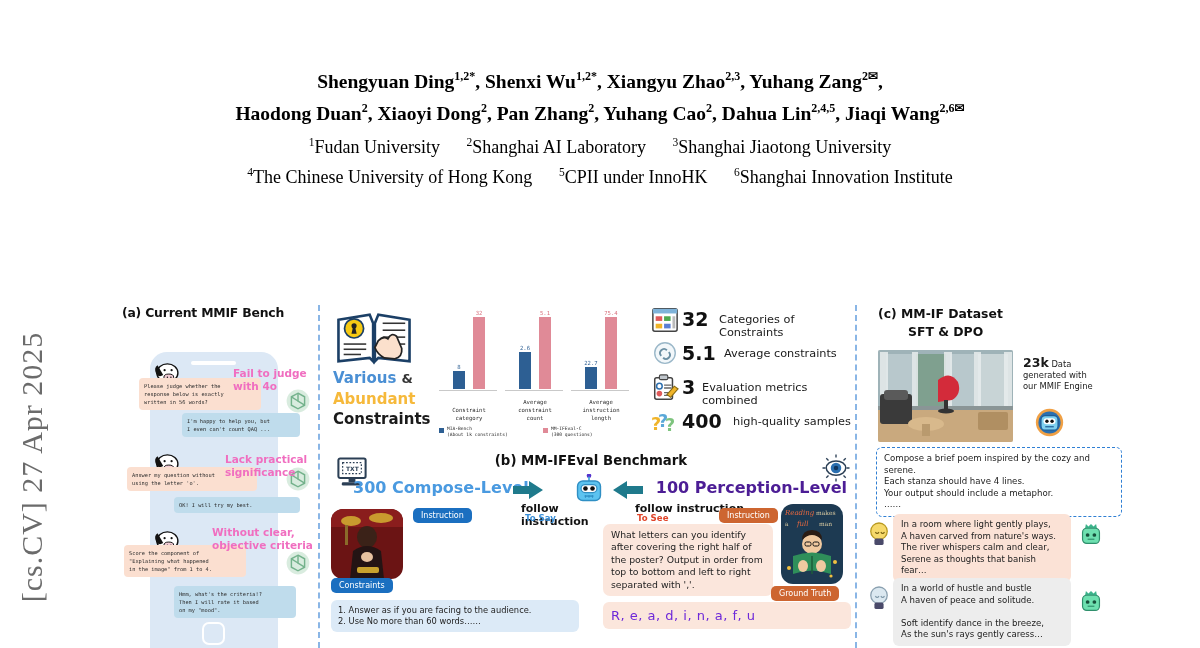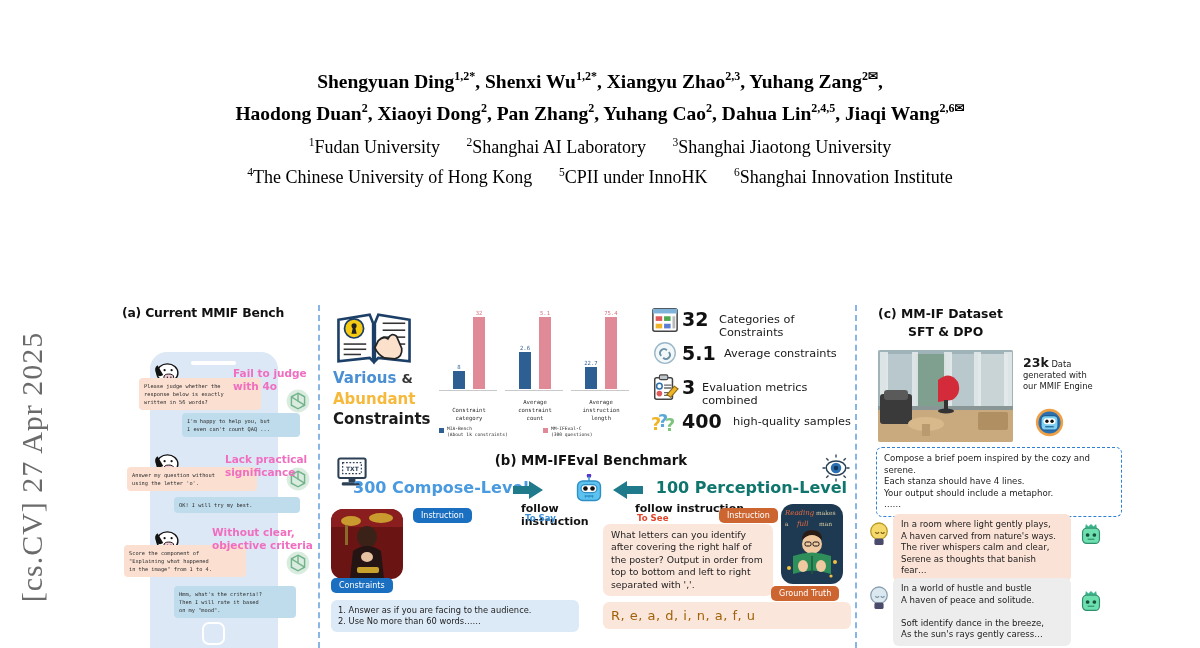--- a/index.html
+++ b/index.html
@@ -172,21 +172,21 @@
   }
   .screen-icon { position: absolute; left: 4px; top: 2px; width: 34px; height: 34px; }
   .eye-icon { position: absolute; right: 0px; top: 0px; width: 30px; height: 30px; }
   .lvl-row { position: absolute; left: 0; top: 173px; width: 520px; height: 24px; }
   .lvl-left {
     position: absolute; left: 22px; top: 0;
     font-family: "DejaVu Sans", sans-serif; font-size: 16px; font-weight: 600; color: #4a9ae0;
   }
   .lvl-right {
     position: absolute; right: 4px; top: 0;
-    font-family: "DejaVu Sans", sans-serif; font-size: 16px; font-weight: 600; color: #0f766e;
+    font-family: "DejaVu Sans", sans-serif; font-size: 16px; font-weight: 600; color: #4c1d95;
   }
   .robot { position: absolute; left: 243px; top: -4px; width: 30px; height: 30px; }
 
   
   .ex { position: absolute; top: 197px; width: 248px; height: 146px; }
   .ex-left { left: 0; }
   .ex-right { left: 272px; }
   .follow {
     position: absolute; top: 0;
     font-family: "DejaVu Sans", sans-serif; font-weight: bold; font-size: 11px; color: #111; padding-left: 30px;
@@ -212,21 +212,21 @@
   .ibox.peach { background: #fbe6dc; }
   .cbox {
     position: absolute;
     font-family: "DejaVu Sans", sans-serif; font-size: 8.3px; line-height: 11px;
     padding: 5px 7px; border-radius: 6px; color: #232323;
     background: #dceaf7;
   }
   .gtbox {
     position: absolute;
     font-family: "DejaVu Sans", sans-serif; font-size: 13px;
-    padding: 6px 8px; border-radius: 6px; color: #a16207; background: #fbe6dc;
+    padding: 6px 8px; border-radius: 6px; color: #6d28d9; background: #fbe6dc;
     letter-spacing: 0.5px;
   }
 
   
   .panel-c { position: absolute; left: 750px; top: 0; width: 272px; height: 343px; }
   .c-head {
     position: absolute; left: 0; top: 0; width: 272px; text-align: left;
     font-family: "DejaVu Sans", sans-serif; font-weight: bold; font-size: 12.4px;
     line-height: 18px; color: #111; padding-left: 10px;
   }

